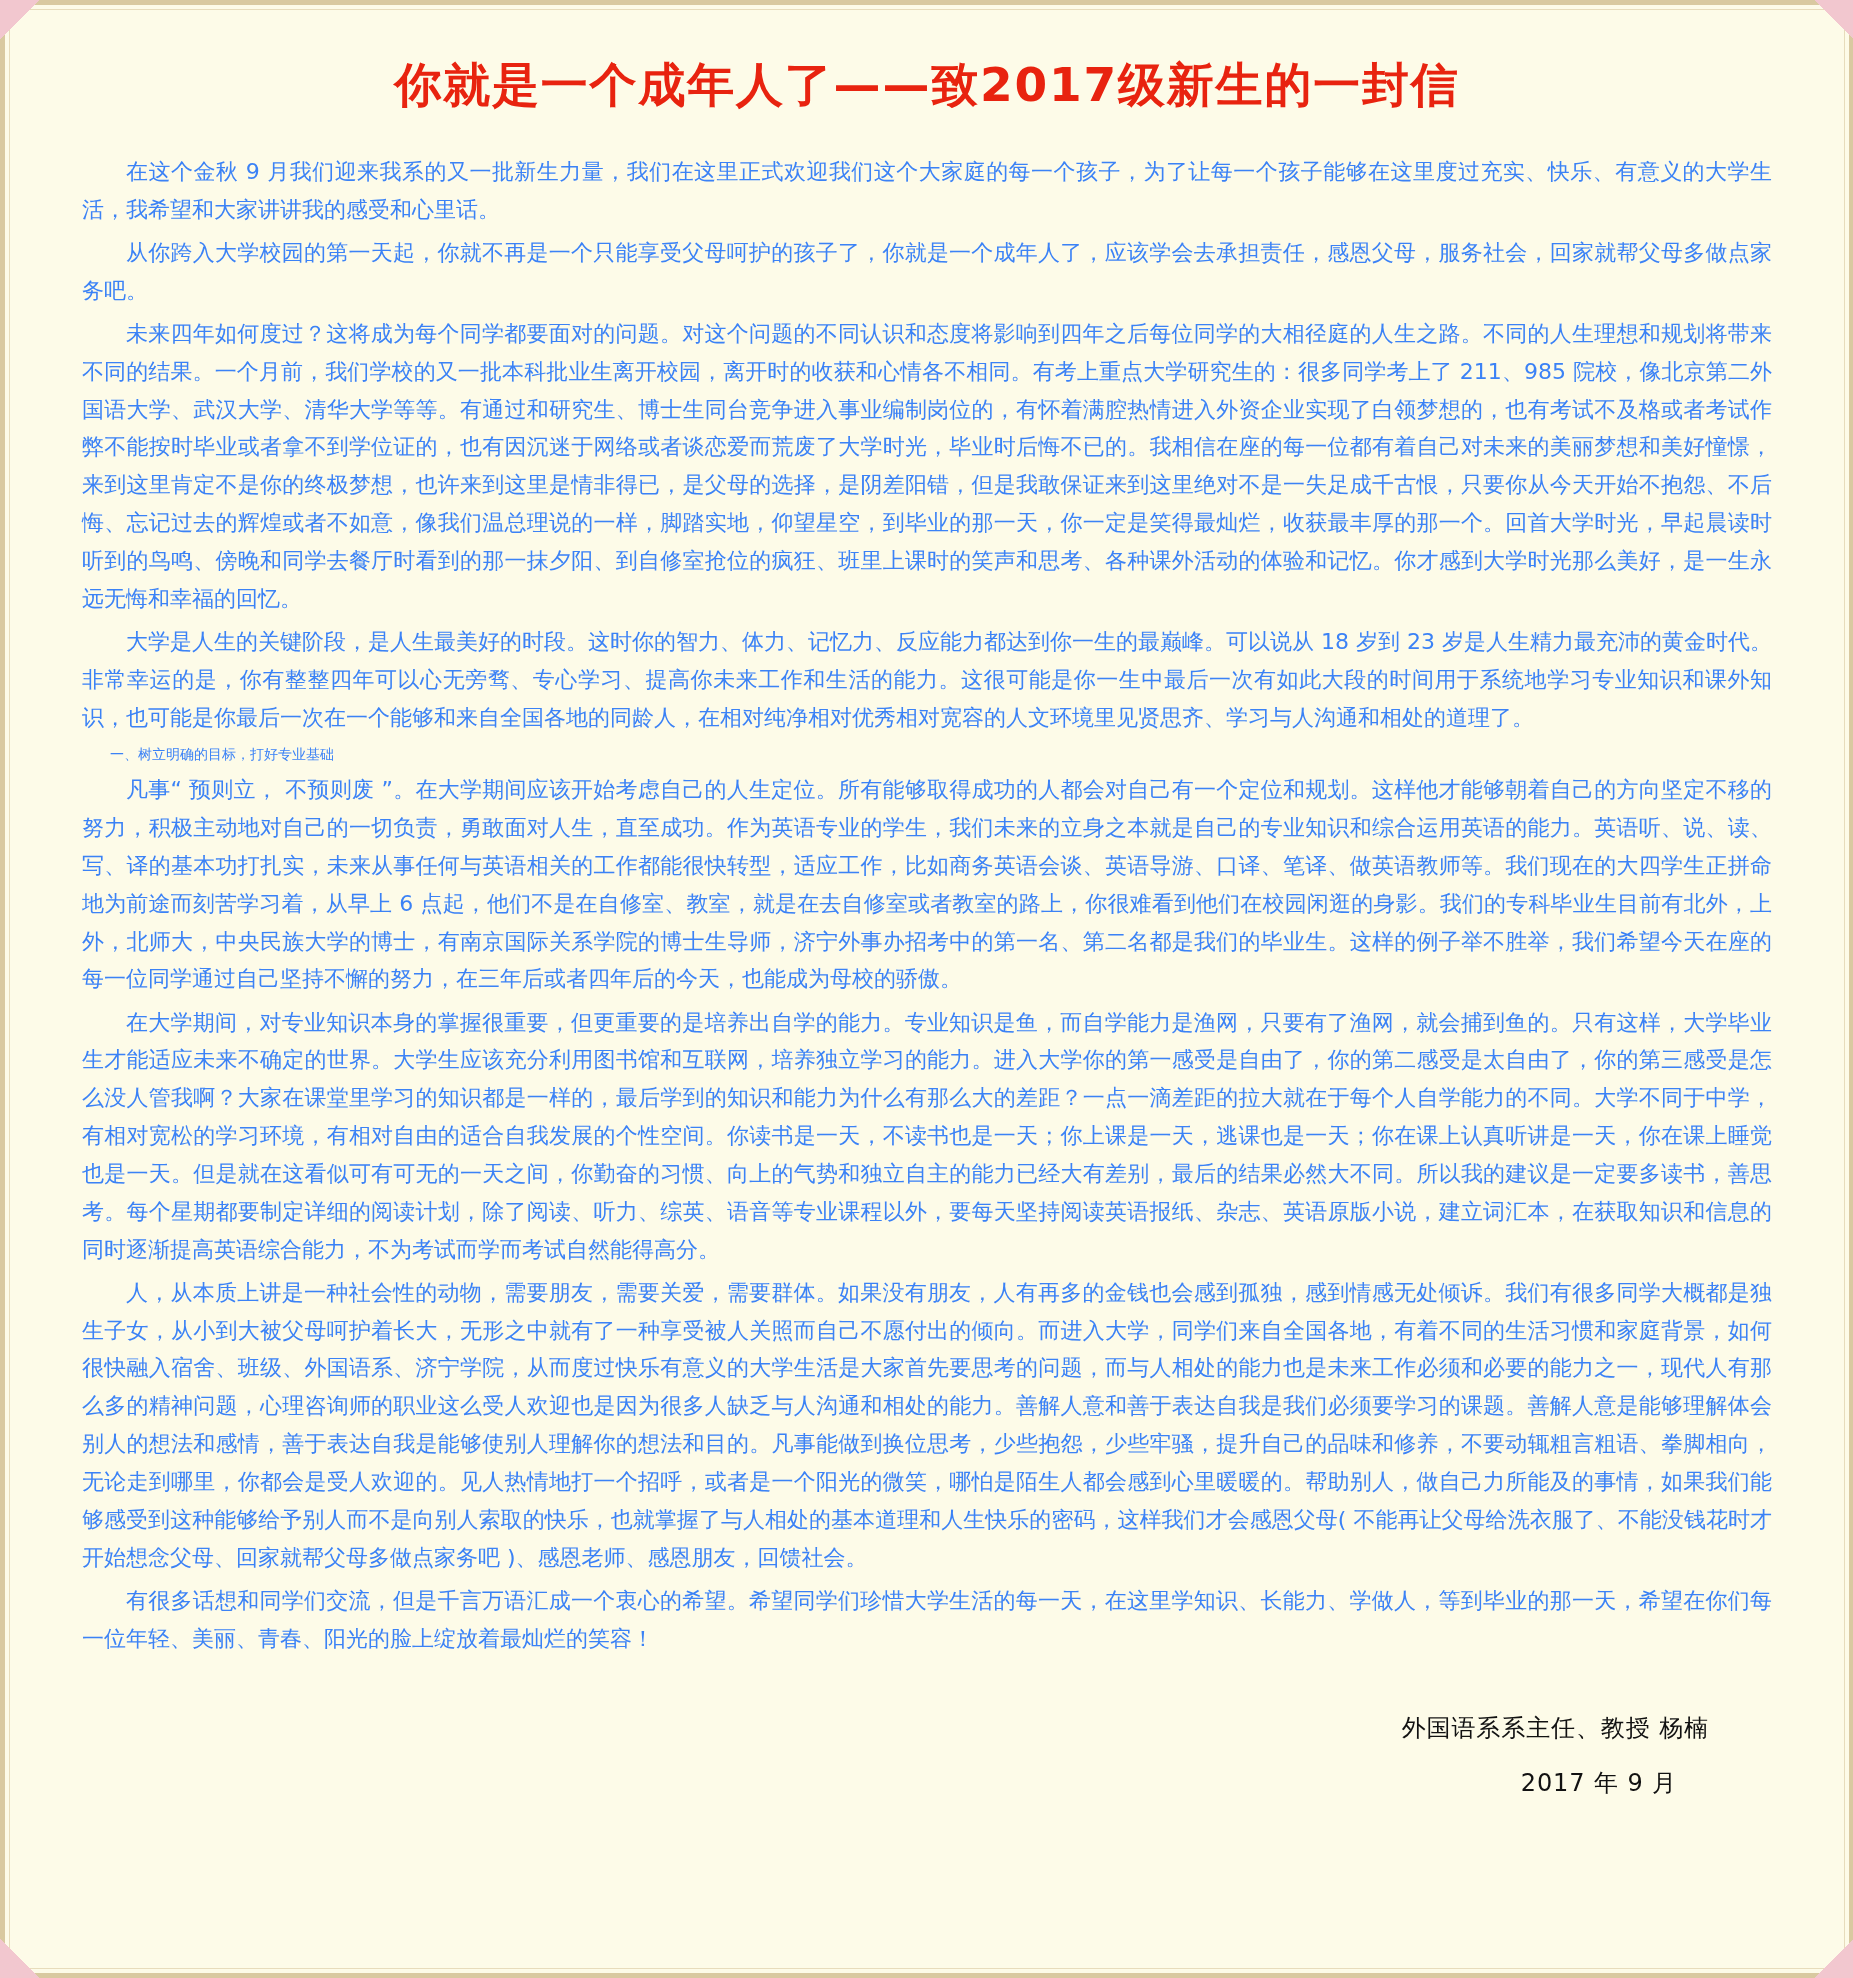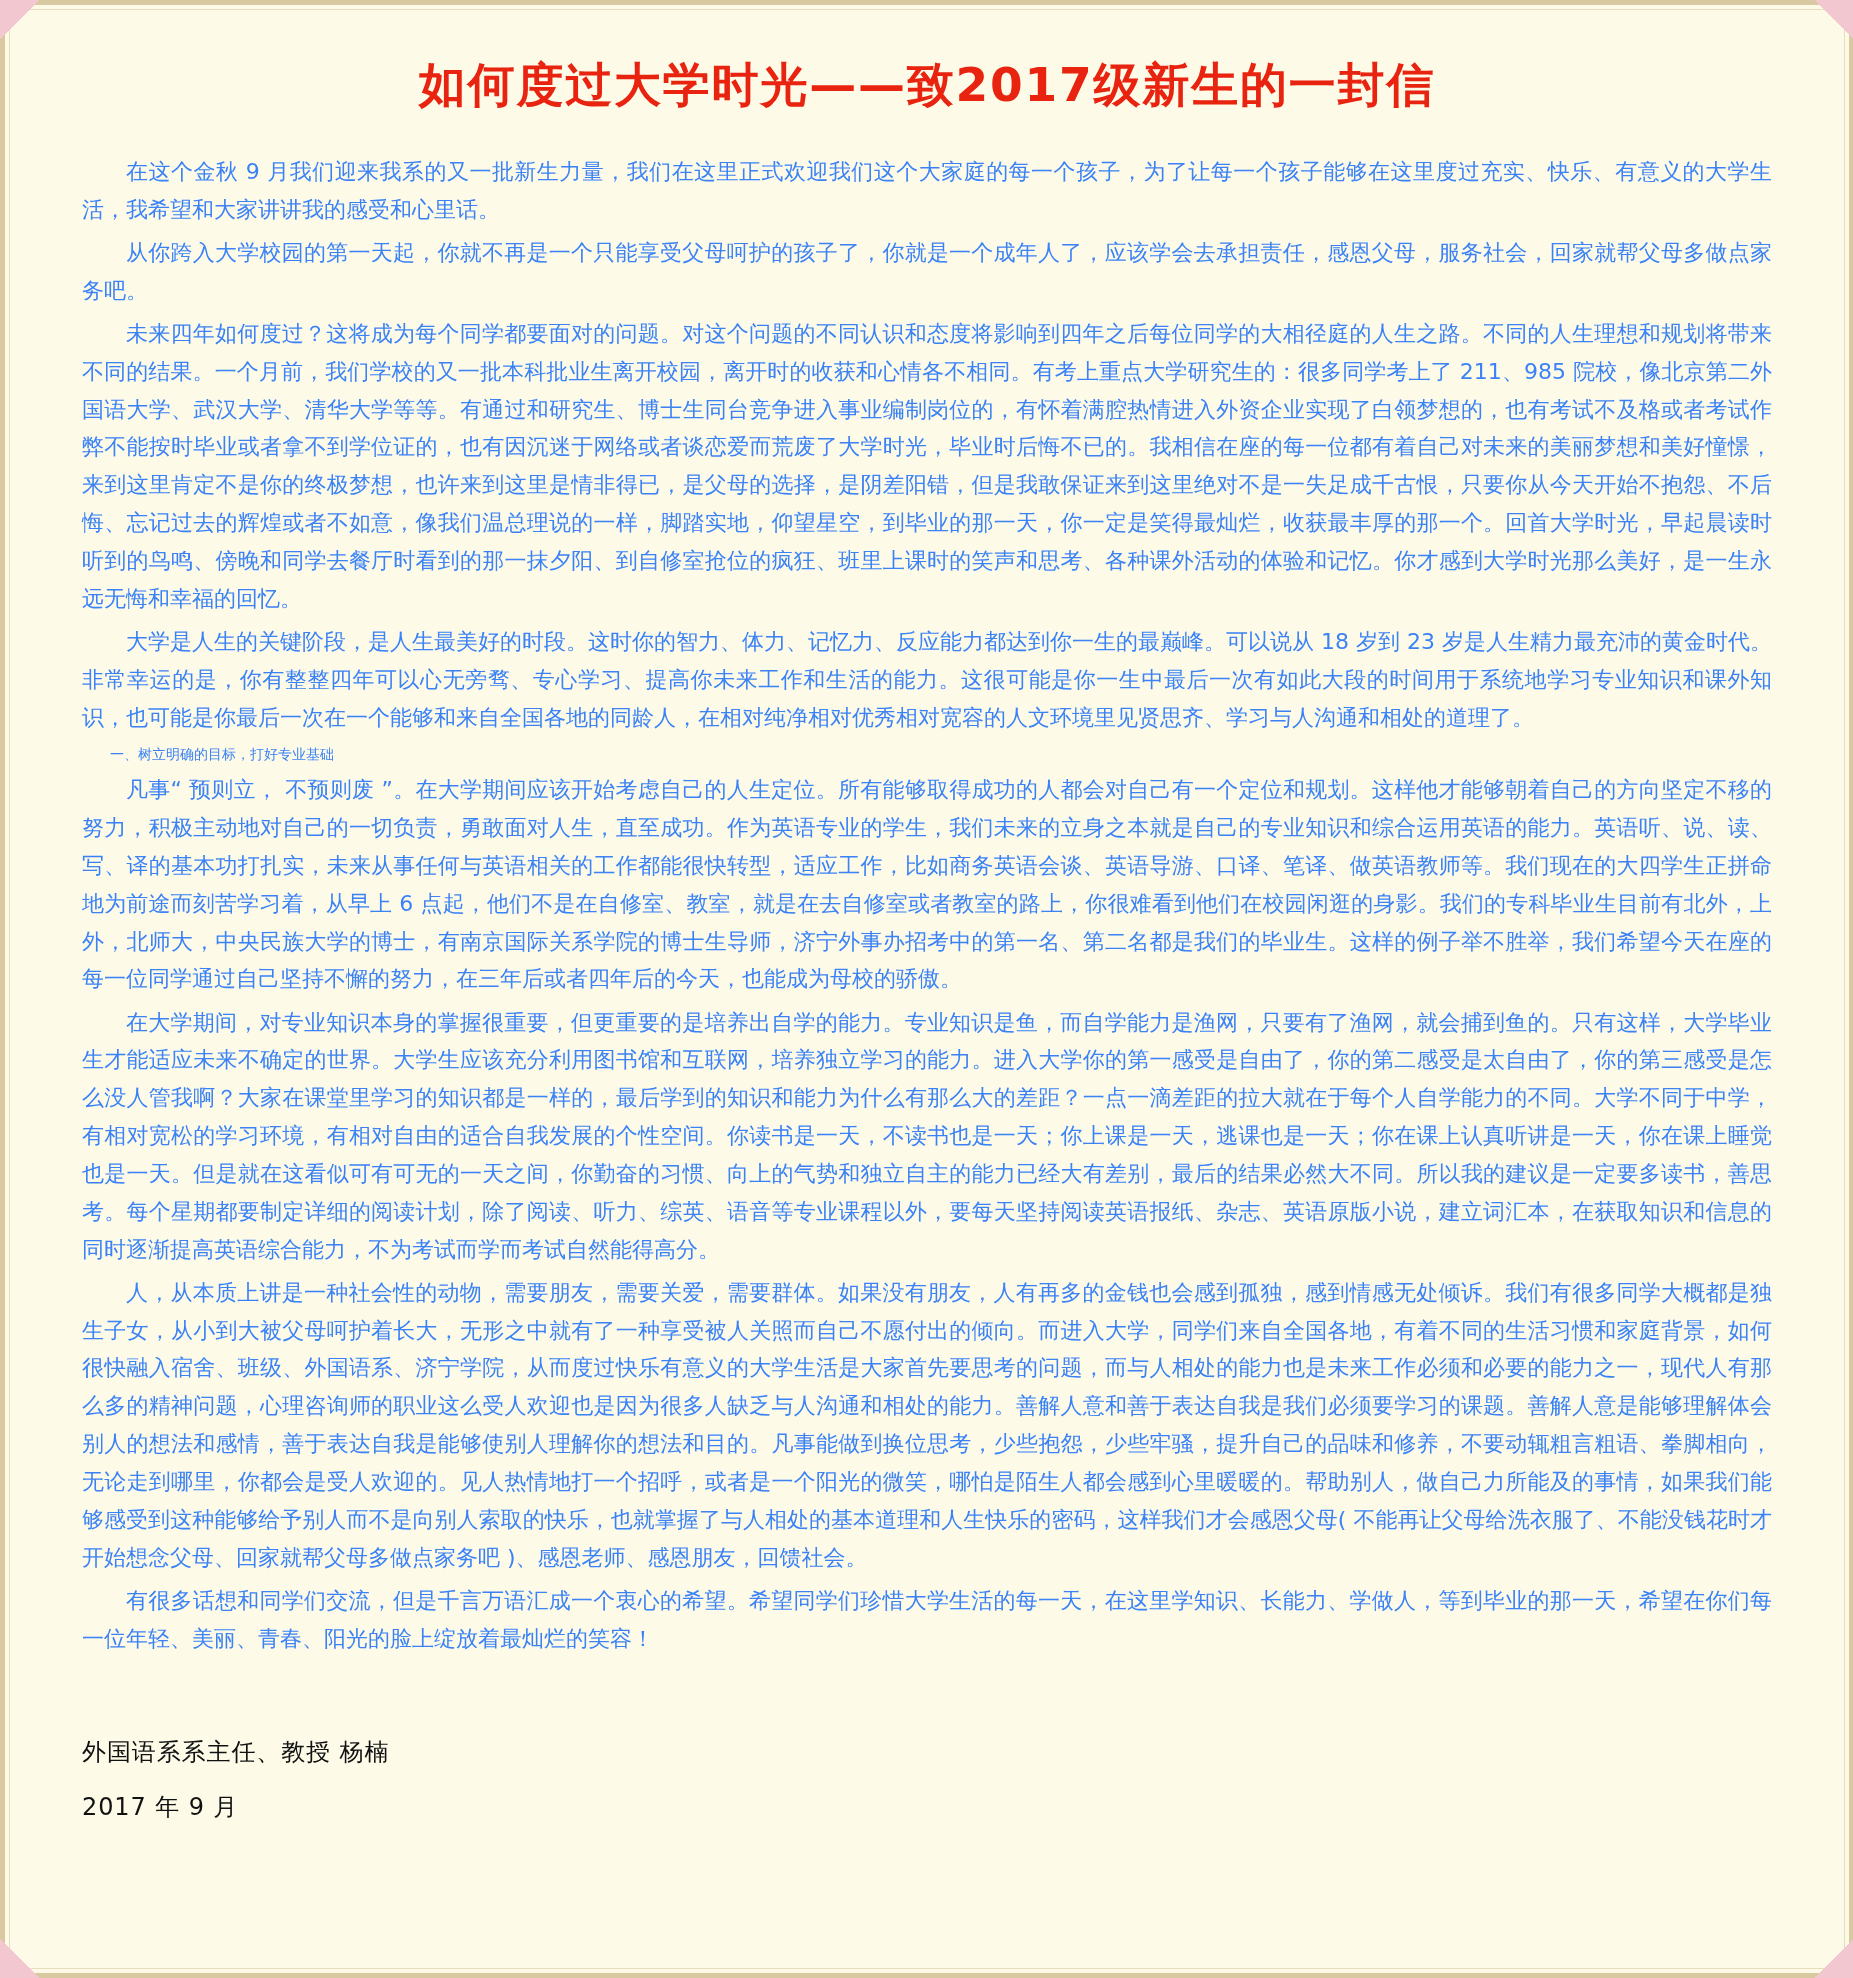--- a/index.html
+++ b/index.html
@@ -70,21 +70,22 @@
     color: #3b82f6;
     text-align: justify;
     text-indent: 2em;
     font-family: "DejaVu Sans", "Liberation Sans", sans-serif;
   }
   .body-text p.heading-line {
     font-size: 14px;
   }
 
   .signature {
-    margin-top: 79px;
+    margin-top: 55px;
+    text-align: right;
     padding-right: 63px;
     font-family: "DejaVu Sans", "Liberation Sans", sans-serif;
   }
   .signature .sig-name {
     font-size: 24px;
     color: #111;
     letter-spacing: 0.9px;
     margin-bottom: 23px;
   }
   .signature .sig-date {
@@ -100,21 +101,21 @@
 <div class="page">
   <div class="frame-outer"></div>
   <div class="frame-inner"></div>
   <div class="corner-deco corner-tl"></div>
   <div class="corner-deco corner-tr"></div>
   <div class="corner-deco corner-bl"></div>
   <div class="corner-deco corner-br"></div>
 
   <div class="content">
 
-    <h1 class="doc-title">如何度过大学时光——致2017级新生的一封信</h1>
+    <h1 class="doc-title">你就是一个成年人了——致2017级新生的一封信</h1>
 
     <div class="body-text">
       <p>在这个金秋 9 月我们迎来我系的又一批新生力量，我们在这里正式欢迎我们这个大家庭的每一个孩子，为了让每一个孩子能够在这里度过充实、快乐、有意义的大学生活，我希望和大家讲讲我的感受和心里话。</p>
       <p>从你跨入大学校园的第一天起，你就不再是一个只能享受父母呵护的孩子了，你就是一个成年人了，应该学会去承担责任，感恩父母，服务社会，回家就帮父母多做点家务吧。</p>
       <p>未来四年如何度过？这将成为每个同学都要面对的问题。对这个问题的不同认识和态度将影响到四年之后每位同学的大相径庭的人生之路。不同的人生理想和规划将带来不同的结果。一个月前，我们学校的又一批本科批业生离开校园，离开时的收获和心情各不相同。有考上重点大学研究生的：很多同学考上了 211、985 院校，像北京第二外国语大学、武汉大学、清华大学等等。有通过和研究生、博士生同台竞争进入事业编制岗位的，有怀着满腔热情进入外资企业实现了白领梦想的，也有考试不及格或者考试作弊不能按时毕业或者拿不到学位证的，也有因沉迷于网络或者谈恋爱而荒废了大学时光，毕业时后悔不已的。我相信在座的每一位都有着自己对未来的美丽梦想和美好憧憬，来到这里肯定不是你的终极梦想，也许来到这里是情非得已，是父母的选择，是阴差阳错，但是我敢保证来到这里绝对不是一失足成千古恨，只要你从今天开始不抱怨、不后悔、忘记过去的辉煌或者不如意，像我们温总理说的一样，脚踏实地，仰望星空，到毕业的那一天，你一定是笑得最灿烂，收获最丰厚的那一个。回首大学时光，早起晨读时听到的鸟鸣、傍晚和同学去餐厅时看到的那一抹夕阳、到自修室抢位的疯狂、班里上课时的笑声和思考、各种课外活动的体验和记忆。你才感到大学时光那么美好，是一生永远无悔和幸福的回忆。</p>
       <p>大学是人生的关键阶段，是人生最美好的时段。这时你的智力、体力、记忆力、反应能力都达到你一生的最巅峰。可以说从 18 岁到 23 岁是人生精力最充沛的黄金时代。非常幸运的是，你有整整四年可以心无旁骛、专心学习、提高你未来工作和生活的能力。这很可能是你一生中最后一次有如此大段的时间用于系统地学习专业知识和课外知识，也可能是你最后一次在一个能够和来自全国各地的同龄人，在相对纯净相对优秀相对宽容的人文环境里见贤思齐、学习与人沟通和相处的道理了。</p>
       <p class="heading-line">一、树立明确的目标，打好专业基础</p>
       <p>凡事“ 预则立， 不预则废 ”。在大学期间应该开始考虑自己的人生定位。所有能够取得成功的人都会对自己有一个定位和规划。这样他才能够朝着自己的方向坚定不移的努力，积极主动地对自己的一切负责，勇敢面对人生，直至成功。作为英语专业的学生，我们未来的立身之本就是自己的专业知识和综合运用英语的能力。英语听、说、读、写、译的基本功打扎实，未来从事任何与英语相关的工作都能很快转型，适应工作，比如商务英语会谈、英语导游、口译、笔译、做英语教师等。我们现在的大四学生正拼命地为前途而刻苦学习着，从早上 6 点起，他们不是在自修室、教室，就是在去自修室或者教室的路上，你很难看到他们在校园闲逛的身影。我们的专科毕业生目前有北外，上外，北师大，中央民族大学的博士，有南京国际关系学院的博士生导师，济宁外事办招考中的第一名、第二名都是我们的毕业生。这样的例子举不胜举，我们希望今天在座的每一位同学通过自己坚持不懈的努力，在三年后或者四年后的今天，也能成为母校的骄傲。</p>
       <p>在大学期间，对专业知识本身的掌握很重要，但更重要的是培养出自学的能力。专业知识是鱼，而自学能力是渔网，只要有了渔网，就会捕到鱼的。只有这样，大学毕业生才能适应未来不确定的世界。大学生应该充分利用图书馆和互联网，培养独立学习的能力。进入大学你的第一感受是自由了，你的第二感受是太自由了，你的第三感受是怎么没人管我啊？大家在课堂里学习的知识都是一样的，最后学到的知识和能力为什么有那么大的差距？一点一滴差距的拉大就在于每个人自学能力的不同。大学不同于中学，有相对宽松的学习环境，有相对自由的适合自我发展的个性空间。你读书是一天，不读书也是一天；你上课是一天，逃课也是一天；你在课上认真听讲是一天，你在课上睡觉也是一天。但是就在这看似可有可无的一天之间，你勤奋的习惯、向上的气势和独立自主的能力已经大有差别，最后的结果必然大不同。所以我的建议是一定要多读书，善思考。每个星期都要制定详细的阅读计划，除了阅读、听力、综英、语音等专业课程以外，要每天坚持阅读英语报纸、杂志、英语原版小说，建立词汇本，在获取知识和信息的同时逐渐提高英语综合能力，不为考试而学而考试自然能得高分。</p>
       <p>人，从本质上讲是一种社会性的动物，需要朋友，需要关爱，需要群体。如果没有朋友，人有再多的金钱也会感到孤独，感到情感无处倾诉。我们有很多同学大概都是独生子女，从小到大被父母呵护着长大，无形之中就有了一种享受被人关照而自己不愿付出的倾向。而进入大学，同学们来自全国各地，有着不同的生活习惯和家庭背景，如何很快融入宿舍、班级、外国语系、济宁学院，从而度过快乐有意义的大学生活是大家首先要思考的问题，而与人相处的能力也是未来工作必须和必要的能力之一，现代人有那么多的精神问题，心理咨询师的职业这么受人欢迎也是因为很多人缺乏与人沟通和相处的能力。善解人意和善于表达自我是我们必须要学习的课题。善解人意是能够理解体会别人的想法和感情，善于表达自我是能够使别人理解你的想法和目的。凡事能做到换位思考，少些抱怨，少些牢骚，提升自己的品味和修养，不要动辄粗言粗语、拳脚相向，无论走到哪里，你都会是受人欢迎的。见人热情地打一个招呼，或者是一个阳光的微笑，哪怕是陌生人都会感到心里暖暖的。帮助别人，做自己力所能及的事情，如果我们能够感受到这种能够给予别人而不是向别人索取的快乐，也就掌握了与人相处的基本道理和人生快乐的密码，这样我们才会感恩父母( 不能再让父母给洗衣服了、不能没钱花时才开始想念父母、回家就帮父母多做点家务吧 )、感恩老师、感恩朋友，回馈社会。</p>

